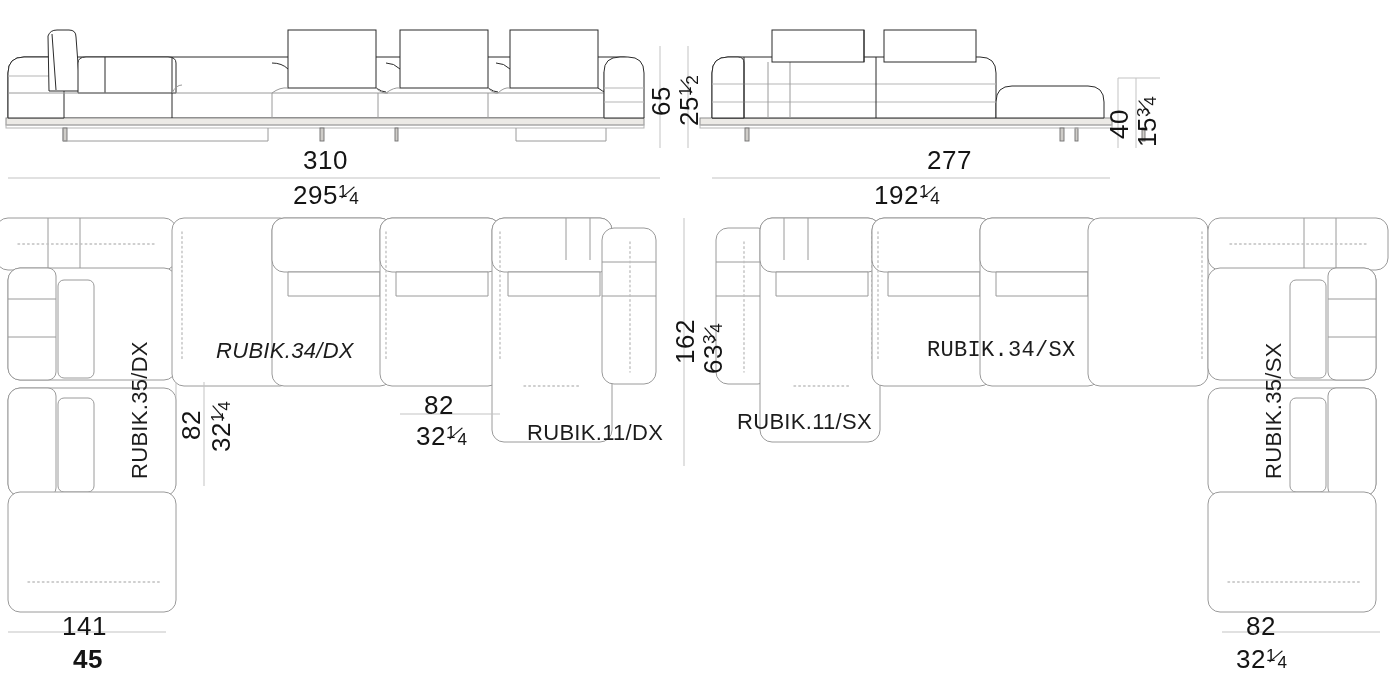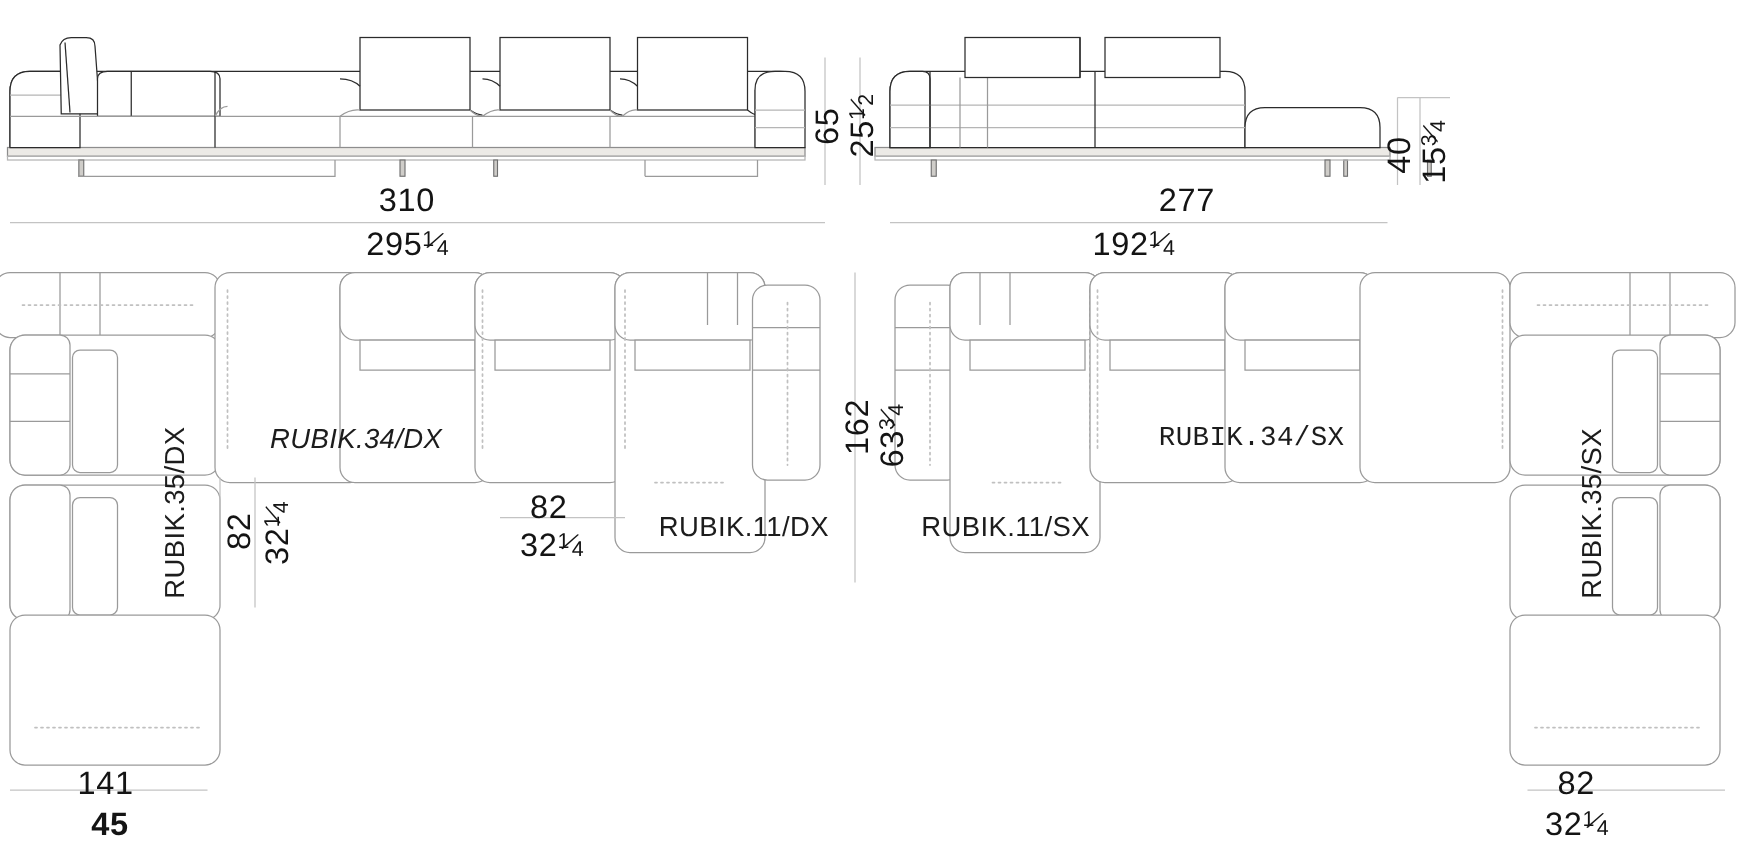--- a/index.html
+++ b/index.html
@@ -280,21 +280,21 @@
 <div class="dimtxt" style="left:874px; top:182px;">
   <span>192</span><span class="frac"><span class="n">1</span><span class="s">⁄</span><span class="d">4</span></span>
 </div>
 <div class="dimtxt rot90" style="left:1106px; top:139px;">40</div>
 <div class="dimtxt rot90" style="left:1134px; top:147px;">
   <span>15</span><span class="frac"><span class="n">3</span><span class="s">⁄</span><span class="d">4</span></span>
 </div>
 
 <div class="codetxt rot90" style="left:129px; top:479px;">RUBIK.35/DX</div>
 <div class="codetxt" style="left:216px; top:340px;font-style:italic;">RUBIK.34/DX</div>
-<div class="codetxt" style="left:491px; top:411px;padding-left:36px;">RUBIK.11/DX</div>
+<div class="codetxt" style="left:491px; top:422px;padding-left:36px;">RUBIK.11/DX</div>
 
 <div class="dimtxt rot90" style="left:178px; top:440px;">82</div>
 <div class="dimtxt rot90" style="left:208px; top:452px;">
   <span>32</span><span class="frac"><span class="n">1</span><span class="s">⁄</span><span class="d">4</span></span>
 </div>
 
 <div class="dimtxt" style="left:424px; top:392px;">82</div>
 <div class="dimtxt" style="left:416px; top:423px;">
   <span>32</span><span class="frac"><span class="n">1</span><span class="s">⁄</span><span class="d">4</span></span>
 </div>

